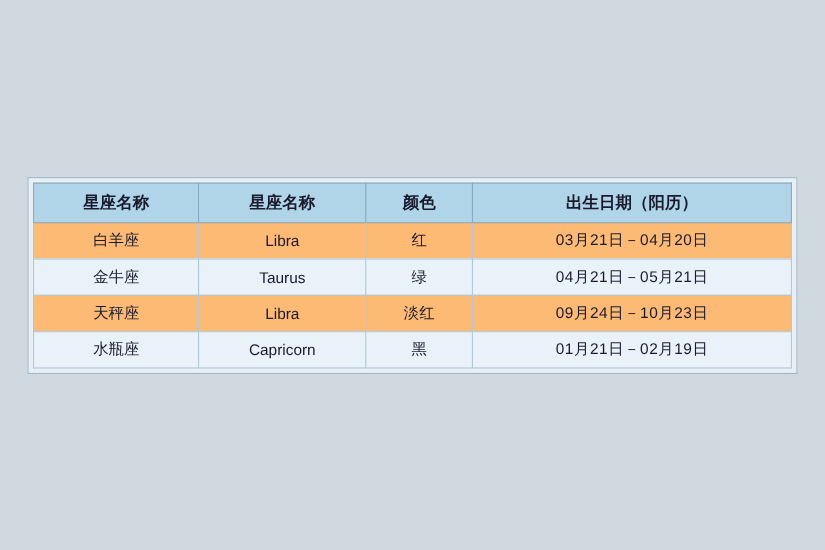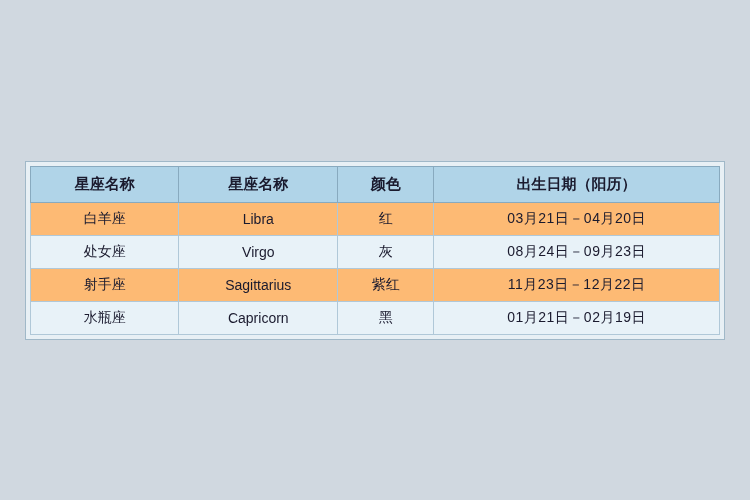--- a/index.html
+++ b/index.html
@@ -82,30 +82,30 @@
       </tr>
     </thead>
     <tbody id="table-body">
     <tr>
           <td>白羊座</td>
           <td>Libra</td>
           <td>红</td>
           <td>03月21日－04月20日</td>
         </tr>
         <tr>
-          <td>处女座</td>
-          <td>Virgo</td>
-          <td>灰</td>
-          <td>08月24日－09月23日</td>
+          <td>金牛座</td>
+          <td>Taurus</td>
+          <td>绿</td>
+          <td>04月21日－05月21日</td>
         </tr>
         <tr>
-          <td>射手座</td>
-          <td>Sagittarius</td>
-          <td>紫红</td>
-          <td>11月23日－12月22日</td>
+          <td>天秤座</td>
+          <td>Libra</td>
+          <td>淡红</td>
+          <td>09月24日－10月23日</td>
         </tr>
         <tr>
           <td>水瓶座</td>
           <td>Capricorn</td>
           <td>黑</td>
           <td>01月21日－02月19日</td>
         </tr>
       </tbody>
   </table>
 </div>

